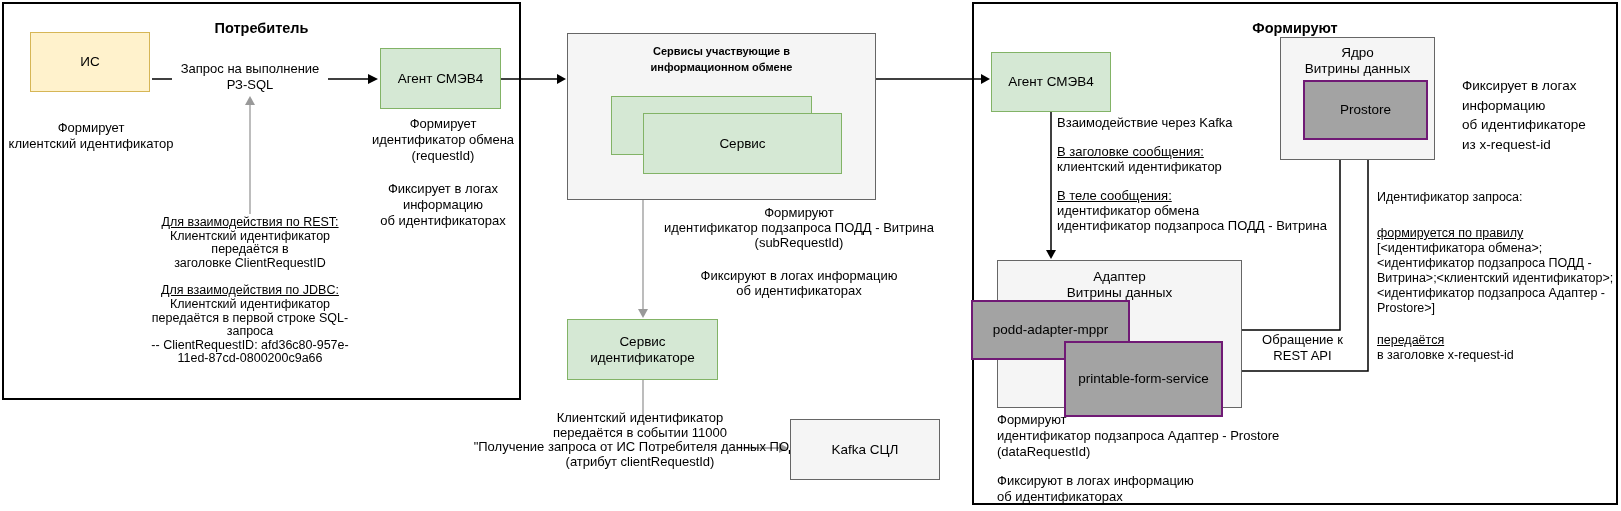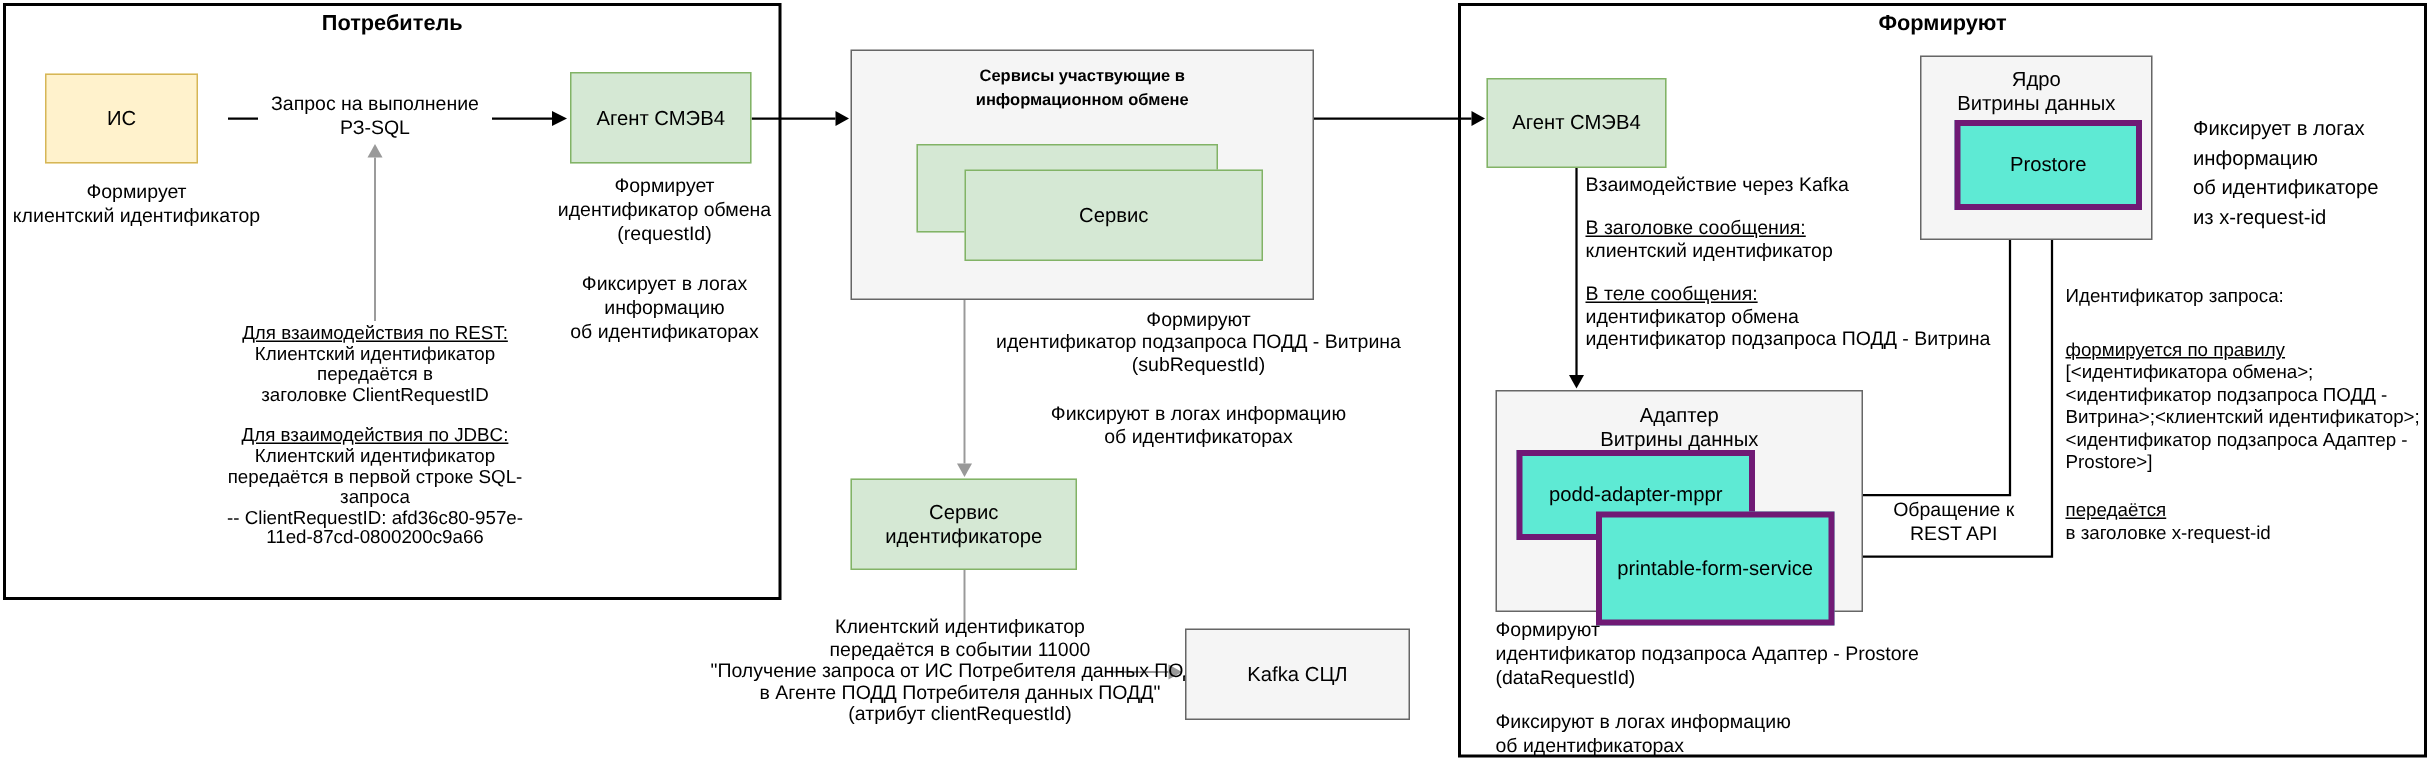--- a/index.html
+++ b/index.html
@@ -1,24 +1,24 @@
 <!DOCTYPE html>
 <html><head>
 <meta charset="utf-8">
 <style>
   html,body{margin:0;padding:0;background:#fff}
   .canvas{position:relative;width:1621px;height:511px;background:#fff;
           font-family:"Liberation Sans",sans-serif;color:#000;overflow:hidden}
   .panel{position:absolute;border:2px solid #000;box-sizing:border-box;background:transparent}
-  .panel-title{font-weight:bold;text-align:center;font-size:14.5px;padding-top:4px}
+  .panel-title{font-weight:bold;text-align:center;font-size:14.5px;padding-top:16px}
   .box{position:absolute;box-sizing:border-box;display:flex;flex-direction:column;
        align-items:center;justify-content:center;text-align:center;font-size:13.5px;line-height:16px}
   .yellow{background:#FFF2CC;border:1px solid #D6B656}
   .green{background:#D5E8D4;border:1px solid #82B366}
-  .blue{background:#5eead4;border:4px solid #701a75}
+  .blue{background:#a3a3a3;border:2px solid #701a75}
   .grayb{background:#F5F5F5;border:1px solid #666666}
   .gtitle{position:absolute;left:0;right:0;text-align:center;font-size:13.5px;line-height:16px}
   .gtitle.bold{font-weight:bold;font-size:11px}
   .txt{position:absolute;font-size:13px;line-height:16px}
   .tc{text-align:center}
   .sm{font-size:12.5px;line-height:13.6px}
   .md{line-height:15px}
   .wide{line-height:19.5px;font-size:13.5px}
   .u{text-decoration:underline}
   .i{}
@@ -60,21 +60,21 @@
       <polygon points="245,105 250,96 255,105"></polygon>
       <polygon points="638,309 643,318 648,309"></polygon>
       <polygon points="779,443 788,448 779,453"></polygon>
     </g>
   </svg>
 
   <div class="panel" style="left:2px;top:2px;width:519px;height:398px">
     <div class="panel-title">Потребитель</div>
   </div>
 
-  <div class="box yellow" style="left:30px;top:49px;width:102px;height:60px">
+  <div class="box yellow" style="left:30px;top:32px;width:120px;height:60px">
     <div>ИС</div>
   </div>
 
   <div class="txt tc" style="left:6px;top:120px;width:170px">
     <div class="nw">Формирует</div>
     <div class="nw">клиентский идентификатор</div>
   </div>
 
   <div class="txt tc whitebg" style="left:172px;top:61px;width:152px">
     <div class="nw">Запрос на выполнение</div>
@@ -138,21 +138,20 @@
 
   <div class="box green" style="left:567px;top:319px;width:151px;height:61px">
     <div>Сервис</div>
     <div>идентификаторе</div>
   </div>
 
   <div class="txt tc" style="left:440px;top:411px;width:400px;line-height:14.5px">
     <div>Клиентский идентификатор</div>
     <div>передаётся в событии 11000</div>
     <div class="nw">"Получение запроса от ИС Потребителя данных ПОДД</div>
-    <div>в Агенте ПОДД Потребителя данных ПОДД"</div>
     <div>(атрибут clientRequestId)</div>
   </div>
 
   <div class="box grayb" style="left:790px;top:419px;width:150px;height:61px">
     <div>Kafka СЦЛ</div>
   </div>
 
   <div class="panel" style="left:972px;top:2px;width:646px;height:503px">
     <div class="panel-title">Формируют</div>
   </div>
@@ -190,21 +189,21 @@
     <div>об идентификаторе</div>
     <div>из x-request-id</div>
   </div>
 
   <div class="grayb" style="position:absolute;left:997px;top:260px;width:245px;height:148px;box-sizing:border-box">
     <div class="gtitle" style="top:8px">
       <div>Адаптер</div>
       <div>Витрины данных</div>
     </div>
   </div>
-  <div class="box blue" style="left:1011px;top:300px;width:159px;height:60px">
+  <div class="box blue" style="left:971px;top:300px;width:159px;height:60px">
     <div>podd-adapter-mppr</div>
   </div>
   <div class="box blue" style="left:1064px;top:341px;width:159px;height:76px">
     <div>printable-form-service</div>
   </div>
 
   <div class="txt tc" style="left:1245px;top:332px;width:115px;line-height:15.5px">
     <div>Обращение к</div>
     <div>REST API</div>
   </div>

